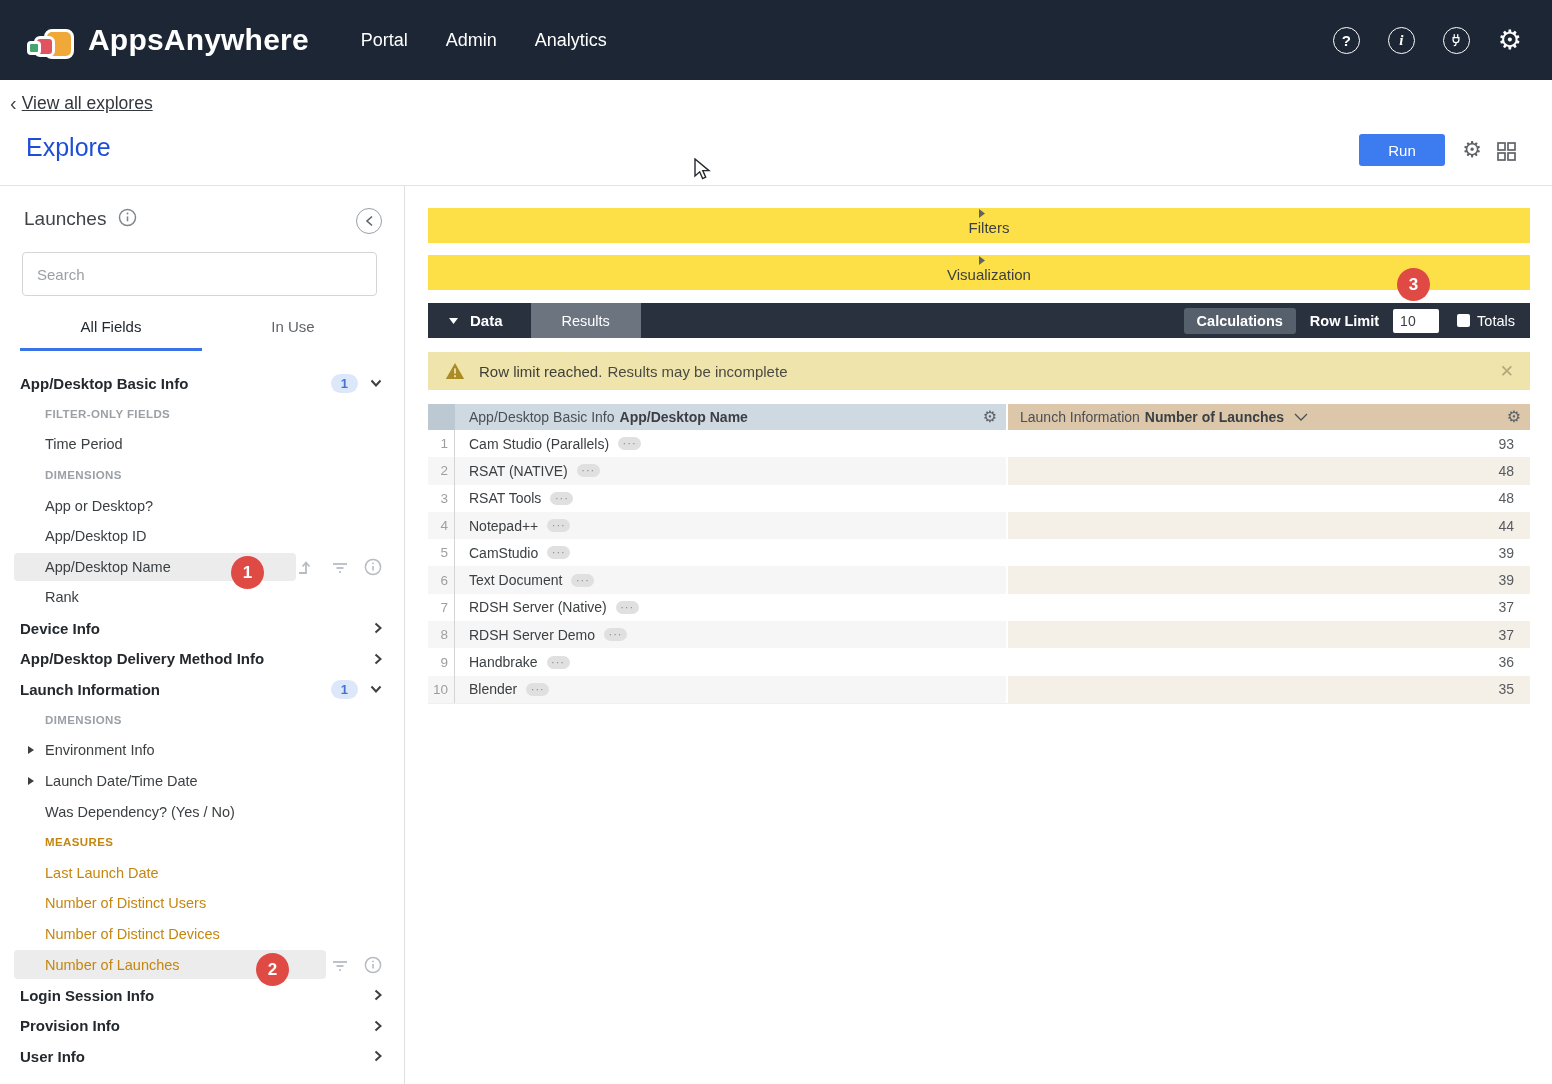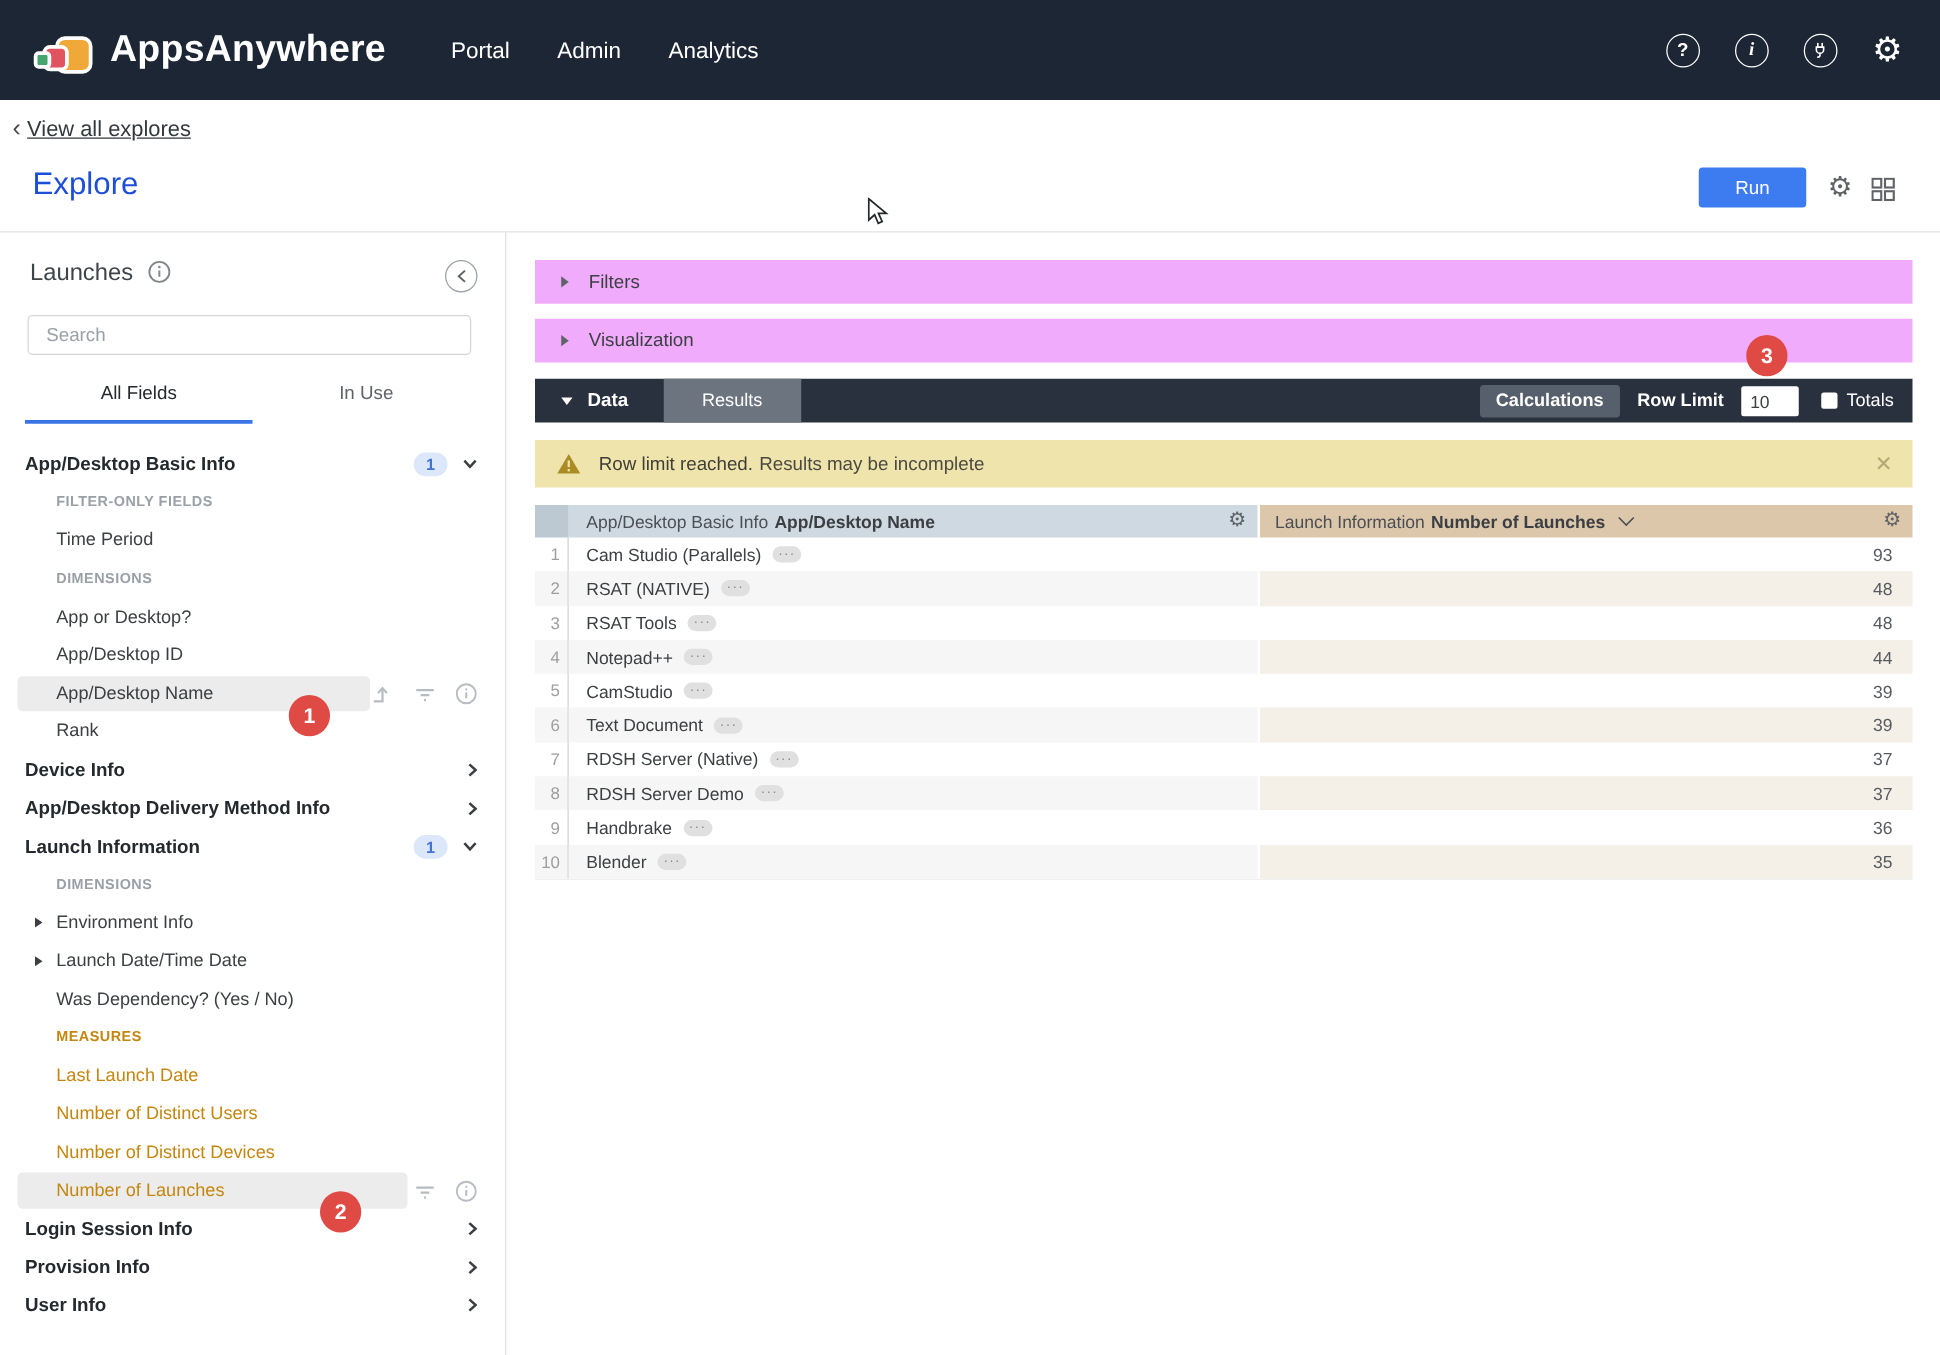--- a/index.html
+++ b/index.html
@@ -35,21 +35,21 @@
   
   .layout { display:flex; height:898px; }
   .sidebar { width:405px; flex:none; border-right:1px solid #e0e0e0; padding-top:22px; position:relative; overflow:hidden; }
   .main { flex:1; padding:22px 22px 0 23px; }
 
   
   .sb-head { display:flex; align-items:flex-start; padding:0 22px 0 24px; }
   .sb-title { font-size:19px; color:#3f4449; margin-right:12px; }
   .sb-collapse { margin-left:auto; width:26px; height:26px; border:1.5px solid #9aa0a6; border-radius:50%;
                  display:flex; align-items:center; justify-content:center; cursor:pointer; }
-  .sb-search { display:block; margin:18px 24px 0 22px; width:355px; height:32px; border:1px solid #d5d5d5;
+  .sb-search { display:block; margin:18px 24px 0 22px; width:355px; height:44px; border:1px solid #d5d5d5;
                border-radius:4px; font-size:15px; font-family:inherit; padding:0 14px; color:#3b82f6; outline:none; }
   .sb-search::placeholder { color:#9aa0a6; }
   .sb-tabs { display:flex; margin:22px 20px 0 20px; }
   .sb-tab { flex:1; text-align:center; font-size:15px; padding-bottom:13px; color:#5f6368; cursor:pointer; border-bottom:3px solid transparent; }
   .sb-tab.active { color:#24292e; border-bottom-color:#3a73e8; }
   .tree { margin-top:17px; }
   .tree-group { height:30.6px; display:flex; align-items:center; padding:0 22px 0 20px; font-size:15px; font-weight:700; color:#24292e; cursor:pointer; }
   .g-right { margin-left:auto; display:flex; align-items:center; gap:12px; }
   .badge-pill { background:#dce7f9; color:#4273d3; font-size:13px; font-weight:700; border-radius:10px; padding:2px 10px; }
   .tree-section { height:30.6px; line-height:30.6px; padding-left:45px; font-size:11.5px; font-weight:700; letter-spacing:.4px; color:#9aa0a6; }
@@ -57,21 +57,21 @@
   .tree-field { height:30.6px; display:flex; align-items:center; padding-left:45px; font-size:14.5px; color:#3c4043; position:relative; cursor:pointer; }
   .tree-field.measure { color:#c5860f; }
   .tree-field .sel-bg { position:absolute; left:14px; right:108px; top:1px; bottom:1px; background:#ececec; border-radius:4px; z-index:0; }
   .tree-field.measure .sel-bg { right:78px; }
   .tree-field .f-label { position:relative; z-index:1; }
   .tree-field .tri { position:absolute; left:27px; top:50%; transform:translateY(-50%); display:flex; }
   .row-icons { position:absolute; right:22px; top:0; bottom:0; display:flex; align-items:center; gap:15px; z-index:1; }
   .row-icons span { display:flex; }
 
   
-  .panel-bar { height:35px; background:#f0abfc; display:flex; align-items:center; padding-left:20px; font-size:15px; color:#3c4043; cursor:pointer; }
+  .panel-bar { height:35px; background:#fde047; display:flex; align-items:center; padding-left:20px; font-size:15px; color:#3c4043; cursor:pointer;flex-direction:column; }
   .panel-bar + .panel-bar { margin-top:12px; }
   .panel-arrow { margin-right:15px; display:flex; }
   .data-bar { height:35px; background:#2a313e; margin-top:13px; display:flex; align-items:center; color:#fff; position:relative; }
   .data-left { display:flex; align-items:center; padding-left:20px; gap:11px; font-size:15px; font-weight:700; cursor:pointer; }
   .results-tab { margin-left:28px; height:100%; background:#6c7480; display:flex; align-items:center; padding:0 31px; font-size:14.5px; cursor:pointer; }
   .data-right { margin-left:auto; display:flex; align-items:center; padding-right:15px; gap:14px; }
   .calc-btn { background:#565f6c; border:none; color:#fff; font-family:inherit; font-size:14.5px; font-weight:600; border-radius:3px; padding:5px 13px; cursor:pointer; }
   .rl-label { font-size:14.5px; font-weight:600; }
   .rl-input { width:46px; height:24px; border:none; border-radius:2px; font-family:inherit; font-size:14px; padding:0 7px; color:#3c4043; outline:none; }
   .totals-wrap { display:flex; align-items:center; gap:7px; margin-left:4px; }

